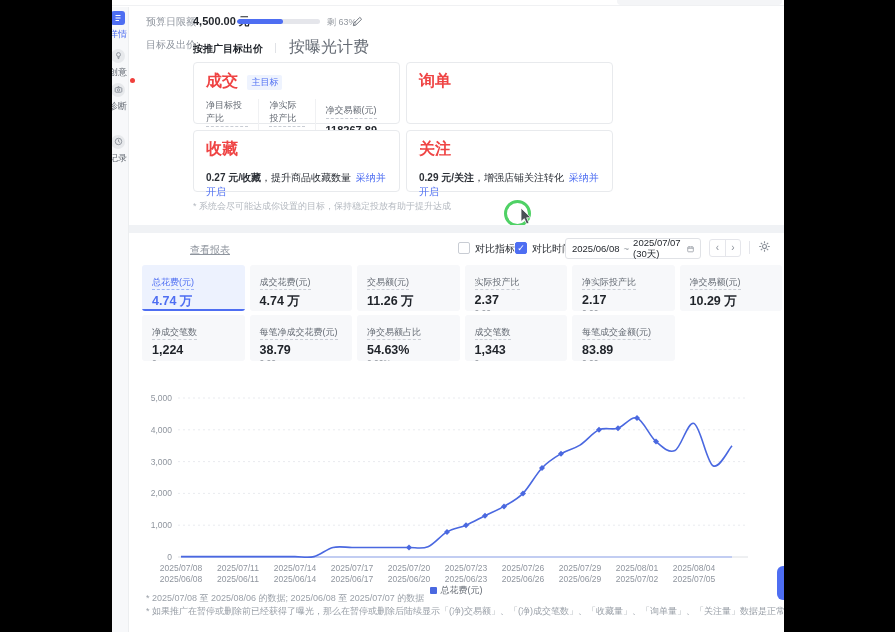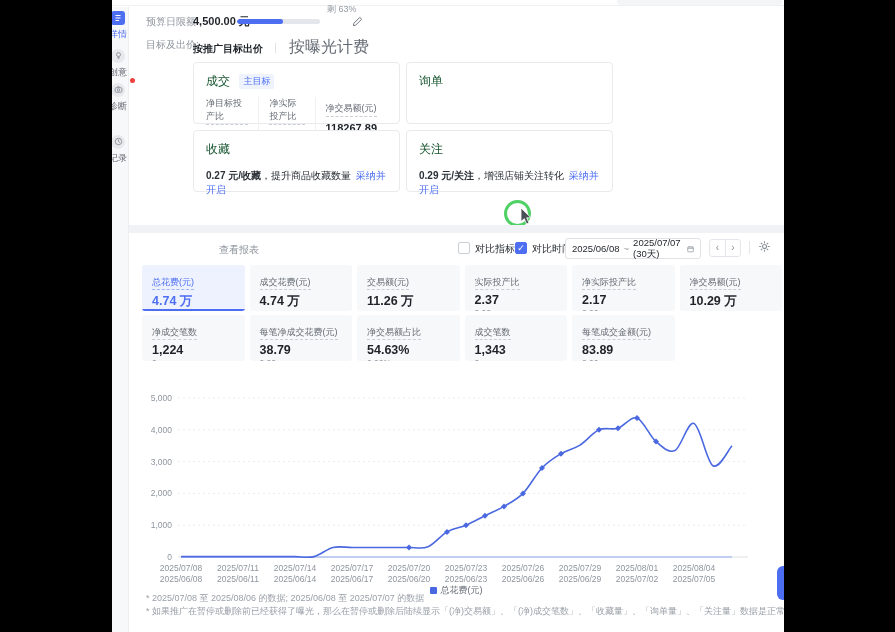--- a/index.html
+++ b/index.html
@@ -28,21 +28,21 @@
   .progress-track { width:83px; height:5px; background:#e5e6eb; border-radius:3px; overflow:hidden; }
   .progress-fill { height:100%; background:#4e6ef2; border-radius:3px; }
   .small-gray { font-size:9px; color:#9499a0; }
   .tab-active { font-size:10px; font-weight:bold; color:#1f2329; cursor:pointer; }
   .tab-idle { font-size:16px; color:#646a73; cursor:pointer; }
   .tab-divider { display:inline-block; width:1px; height:10px; background:#e0e2e6; margin:0 8px; vertical-align:middle; }
 
   
   #goal-grid { left:81px; top:62px; width:420px; display:grid; grid-template-columns:207px 207px; grid-auto-rows:62px; gap:6px; }
   .gcard { background:#fff; border:1px solid #e8eaed; border-radius:4px; padding:8px 12px; position:relative; }
-  .gcard-title { font-size:12px; font-weight:normal; color:#14532d; display:inline-block; }
+  .gcard-title { font-size:16px; font-weight:bold; color:#ef4444; display:inline-block; }
   .gbadge { display:inline-block; font-size:9px; color:#4e6ef2; background:#eef3fe; border-radius:2px; padding:1px 4px; margin-left:5px; vertical-align:1px; }
   .gstats { display:flex; margin-top:7px; }
   .gstat { padding-right:10px; }
   .gstat + .gstat { border-left:1px solid #f0f1f3; padding-left:10px; }
   .gstat-label { font-size:9px; color:#646a73; border-bottom:1px dashed #c9cdd4; padding-bottom:1px; display:inline-block; }
   .gstat-value { font-size:11px; font-weight:bold; color:#1f2329; margin-top:5px; }
   .gdesc { font-size:10px; color:#2b2f36; margin-top:11px; }
   .gdesc b { font-weight:bold; }
   .glink { color:#4e6ef2; cursor:pointer; margin-left:2px; }
   .footnote { font-size:9px; color:#b4b9c0; }
@@ -113,21 +113,21 @@
               <circle cx="5" cy="5" r="3.6" fill="none" stroke="#8a9099"></circle>
               <path d="M5 2.8V5l1.6 1" fill="none" stroke="#8a9099"></path>
             </svg></span><span class="side-label">记录</span></div>
       </div>
 
     <span class="abs lbl" style="left:34px; top:15px;">预算日限额:</span>
     <span class="abs val-bold" style="left:81px; top:14px;">4,500.00 元</span>
     <div class="abs progress-track" style="left:125px; top:19px;">
       <div class="progress-fill" id="budget-fill" style="width: 55%;"></div>
     </div>
-    <span class="abs small-gray" style="left:215px; top:3px;">剩 63%</span>
+    <span class="abs small-gray" style="left:215px; top:16px;">剩 63%</span>
     <span class="abs icon-btn" style="left:240px; top:13px;"><svg width="11" height="11" viewBox="0 0 12 12">
           <path d="M8.5 1.5l2 2L4 10l-2.5.5.5-2.5z" fill="none" stroke="#646a73" stroke-width="1"></path>
         </svg></span>
 
     <span class="abs lbl" style="left:34px; top:38px;">目标及出价:</span>
     <span class="abs" style="left:81px; top:37px;">
       <span class="tab-active">按推广目标出价</span>
       <span class="tab-divider"></span>
       <span class="tab-idle">按曝光计费</span>
     </span>
@@ -154,30 +154,31 @@
             <div class="gstat-value">118267.89</div>
           </div>
         </div>
       </div>
 
     <div class="gcard"><span class="gcard-title">询单</span></div>
         <div class="gcard"><span class="gcard-title">收藏</span><div class="gdesc"><b>0.27 元/收藏</b>，提升商品收藏数量 <span class="glink">采纳并开启</span></div></div>
         <div class="gcard"><span class="gcard-title">关注</span><div class="gdesc"><b>0.29 元/关注</b>，增强店铺关注转化 <span class="glink">采纳并开启</span></div></div>
       </div>
 
+    <span class="abs footnote" style="left:81px; top:200px;">* 系统会尽可能达成你设置的目标，保持稳定投放有助于提升达成</span>
 
     <div class="abs click-ring" style="left:392px; top:200px;"></div>
     <svg class="abs" style="left:408px; top:208px;" width="14" height="18" viewBox="0 0 14 18">
       <path d="M1 0 L1 13.5 L4.3 10.7 L6.6 16 L9 15 L6.7 9.8 L11 9.8 Z" fill="#4a4f56" stroke="#fff" stroke-width="0.8"></path>
     </svg>
 
     <div class="abs section-gap"></div>
 
     <span class="abs trend-title" style="left:34px; top:239px;">数据趋势</span>
-    <span class="abs report-link" style="left:107px; top:243px;">查看报表</span>
+    <span class="abs report-link" style="left:78px; top:243px;text-decoration:underline;">查看报表</span>
 
     <span class="abs chk" id="chk-metric" style="left:346px; top:242px;"></span>
     <span class="abs chk-label" style="left:363px; top:242px;">对比指标</span>
     <span class="abs chk checked" id="chk-time" style="left:403px; top:242px;">✓</span>
     <span class="abs chk-label" style="left:420px; top:242px;">对比时间</span>
 
     <div class="abs date-box" style="left:453px; top:238px;">
       <span>2025/06/08</span>
       <span class="date-sep">~</span>
       <span>2025/07/07 (30天)</span>

